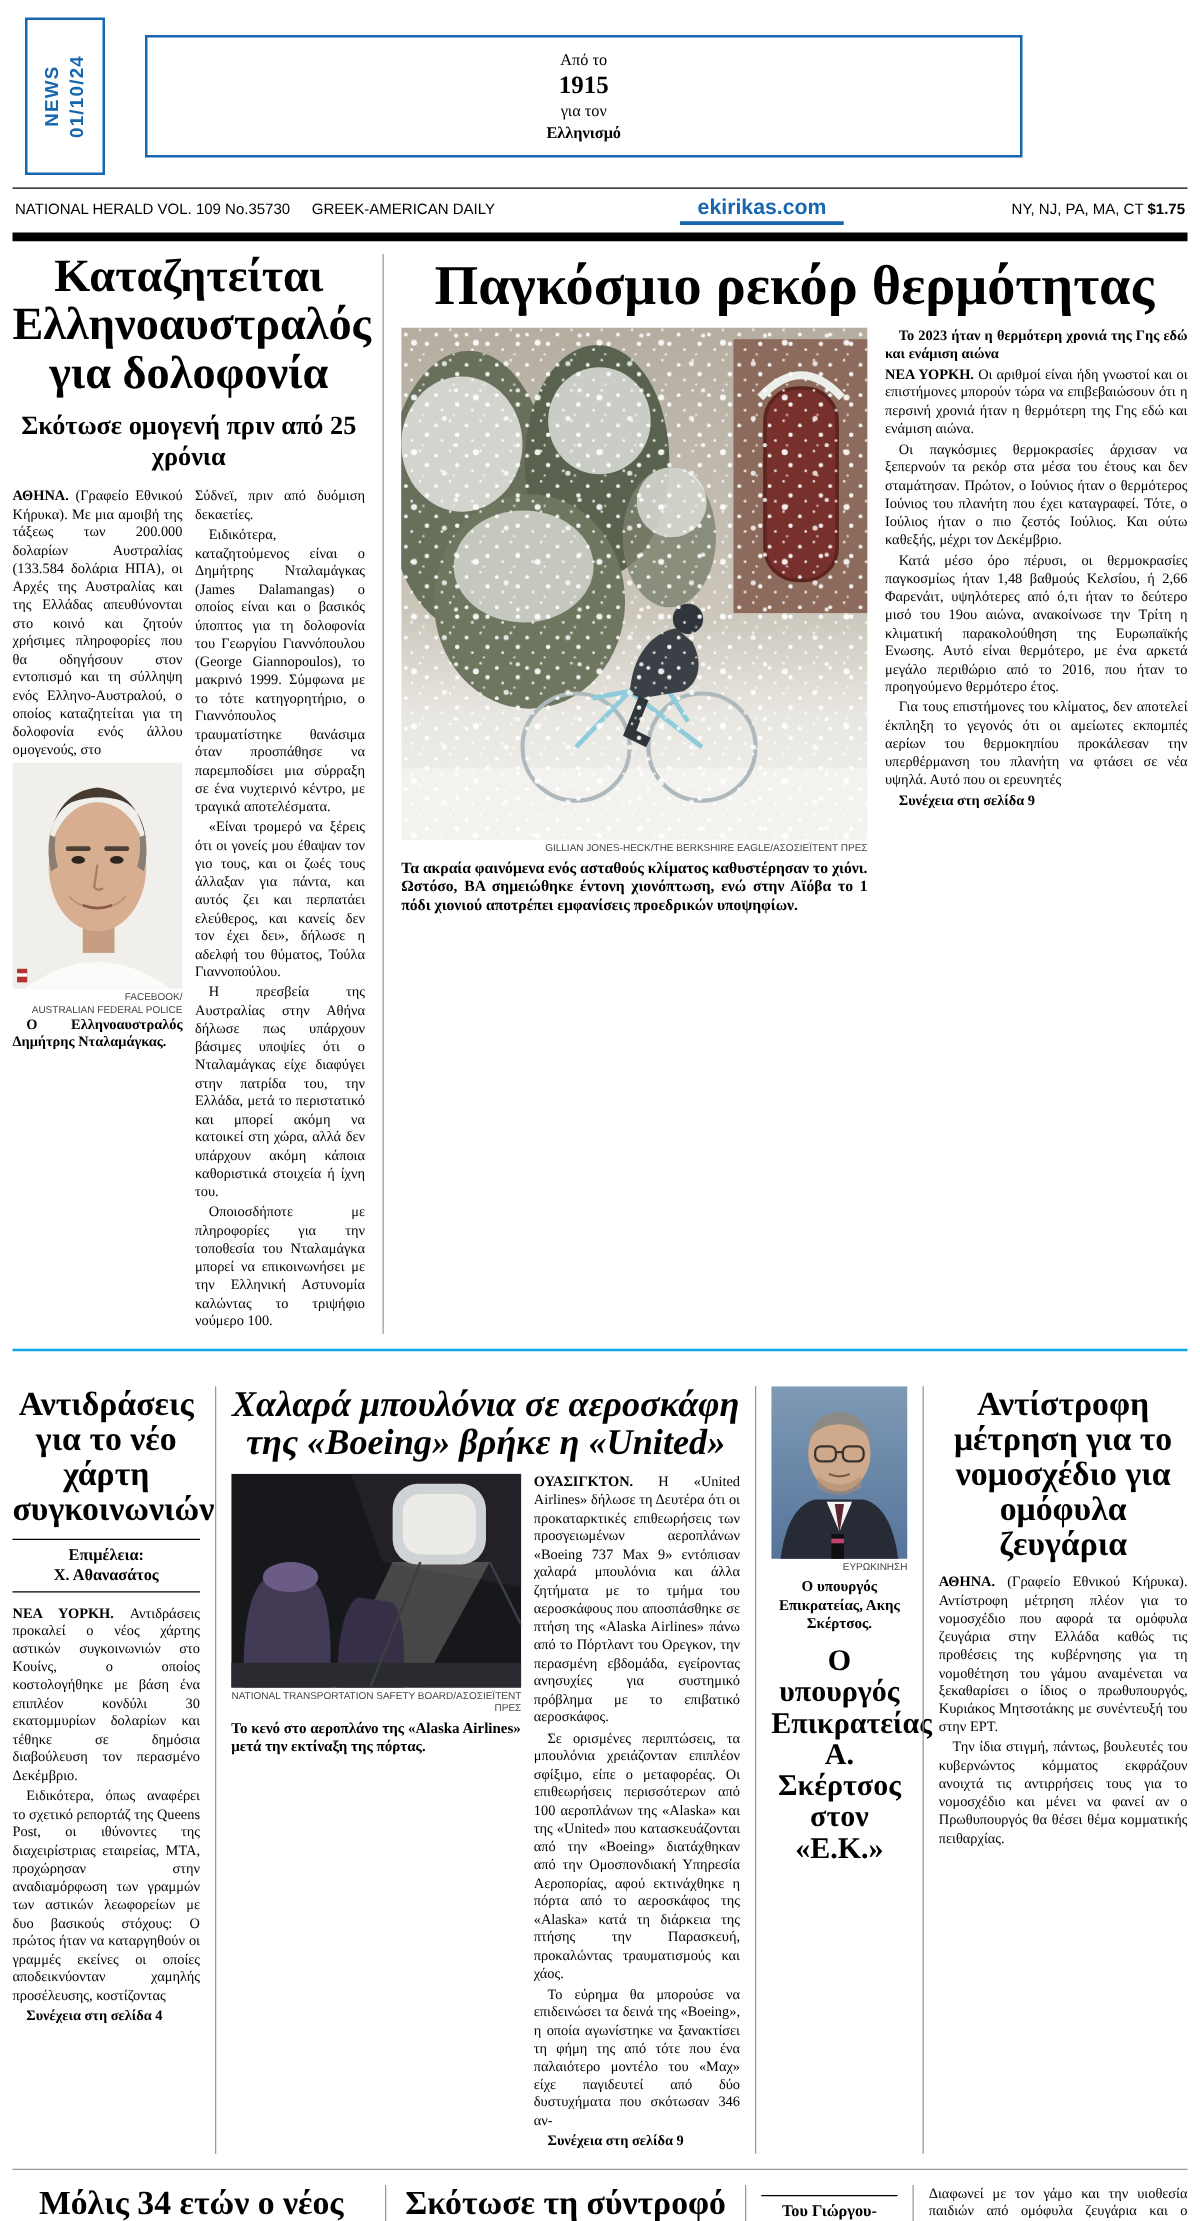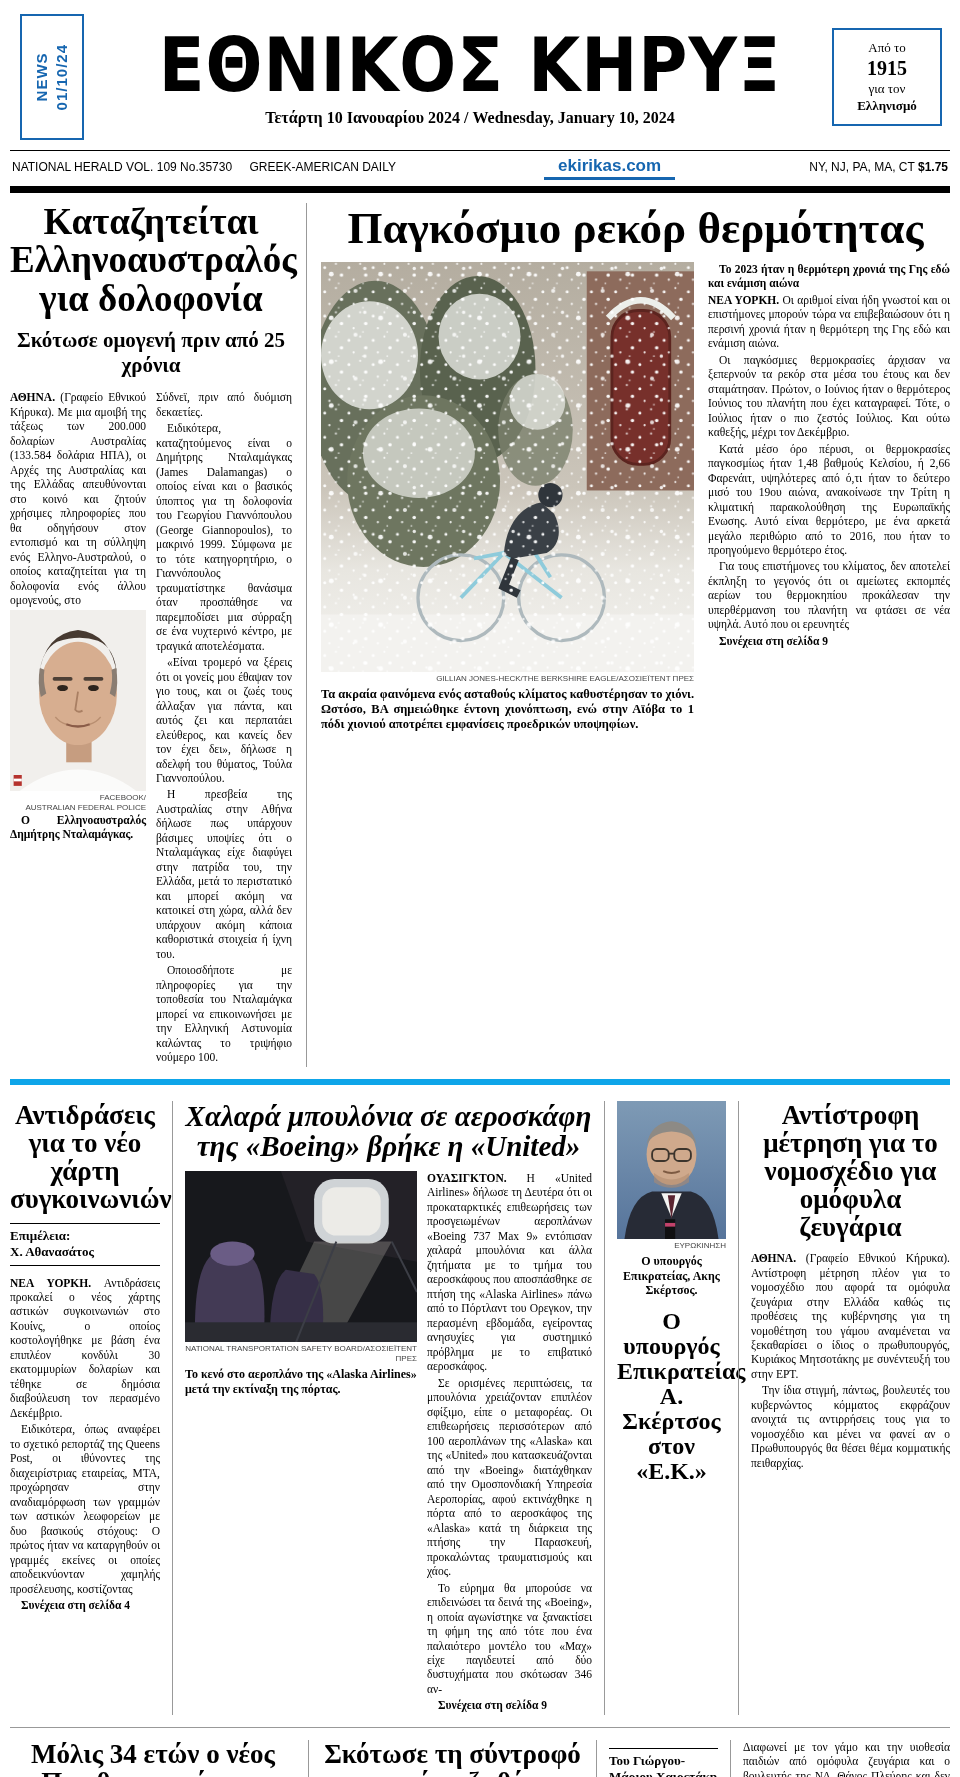--- a/index.html
+++ b/index.html
@@ -45,25 +45,25 @@
   .wanted-hl{font-size:37px;}
   .wanted-sub{font-size:21px;font-weight:bold;text-align:center;margin:0 0 12px;}
   .wanted-cols{display:grid;grid-template-columns:1fr 1fr;gap:10px;}
   .main-hl{font-size:45px;text-align:center;margin:2px 0 10px;}
   .main-inner{display:grid;grid-template-columns:1fr 242px;gap:14px;}
   .heat-sub{font-size:23px;font-weight:bold;text-align:center;line-height:1.15;margin:4px 0 10px;}
   .main-caption{font-size:12.5px;text-align:justify;}
 
   
   .mid-band{display:grid;grid-template-columns:150px 420px 122px 1fr;gap:12px;
-            border-top:6px solid #0ea5e9;margin-top:12px;padding-top:16px;}
+            border-top:2px solid #0ea5e9;margin-top:12px;padding-top:28px;}
   .vr{border-left:1px solid #999;padding-left:12px;}
   .transit-hl{font-size:27px;}
   .byline{border-top:1px solid #000;border-bottom:1px solid #000;padding:4px 0;margin:8px 0 10px;
-          font-weight:bold;font-size:13px;line-height:1.25;}
+          font-weight:bold;font-size:13px;line-height:1.25;text-align:center;}
   .boeing-hl{font-size:29px;font-style:italic;}
   .boeing-inner{display:grid;grid-template-columns:232px 1fr;gap:10px;}
   .skertsos-hl{font-size:24px;margin-top:10px;}
   .samesex-hl{font-size:27px;}
 
   
   .low-band{display:grid;grid-template-columns:286px 276px 122px 1fr;gap:12px;
             border-top:1px solid #999;margin-top:12px;padding-top:12px;}
   .france-hl,.murder-hl{font-size:27px;}
   .caption-c{text-align:center;}
@@ -72,24 +72,20 @@
 <body>
 
 <div class="sheet">
 
   <header class="masthead">
     <div class="edition-box">
       <div class="edition-text">
         <div>NEWS</div>
         <div>01/10/24</div>
       </div>
-    </div>
-    <div class="mast-center">
-      <h1 class="paper-title">ΕΘΝΙΚΟΣ ΚΗΡΥΞ</h1>
-      <div class="date-line">Τετάρτη 10 Ιανουαρίου 2024 / Wednesday, January 10, 2024</div>
     </div>
     <div class="since-box">
       <div class="small">Από το</div>
       <div class="year">1915</div>
       <div class="small">για τον</div>
       <div class="bold">Ελληνισμό</div>
     </div>
   </header>
 
   <div class="info-strip">

